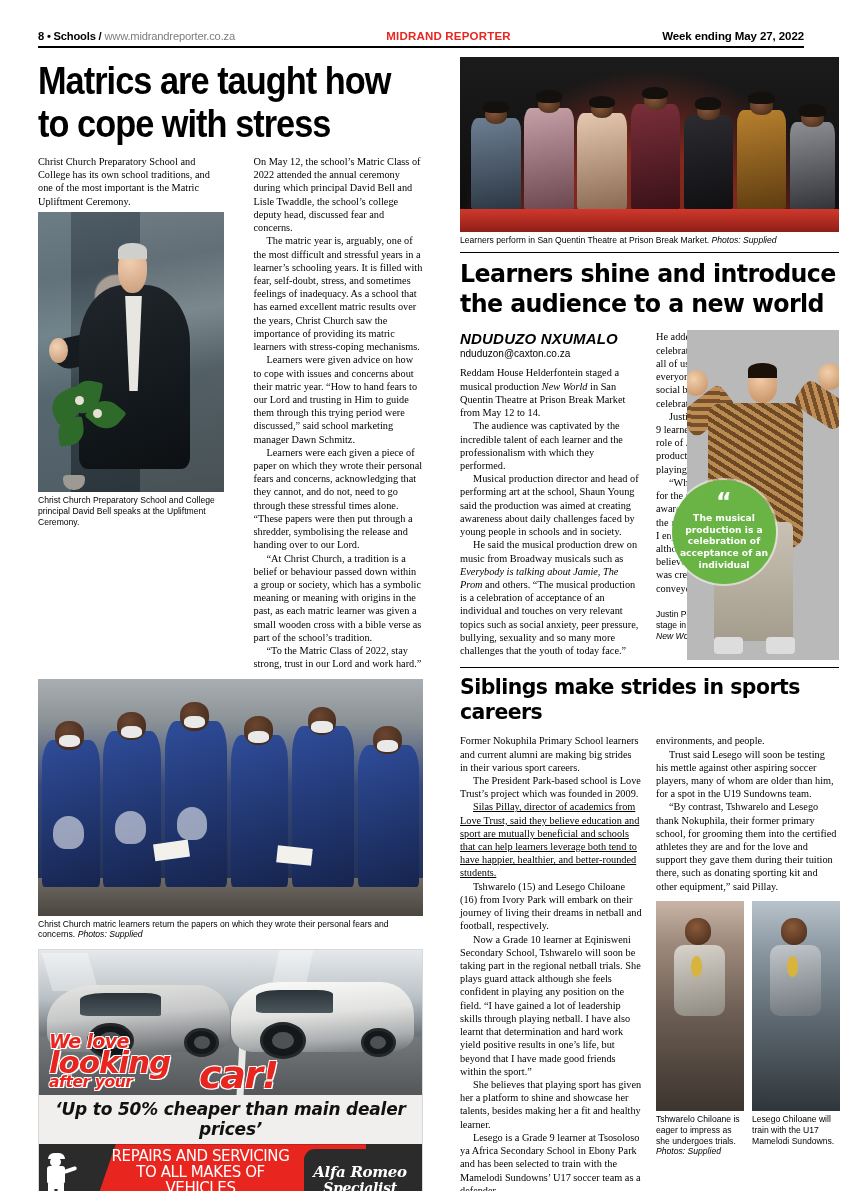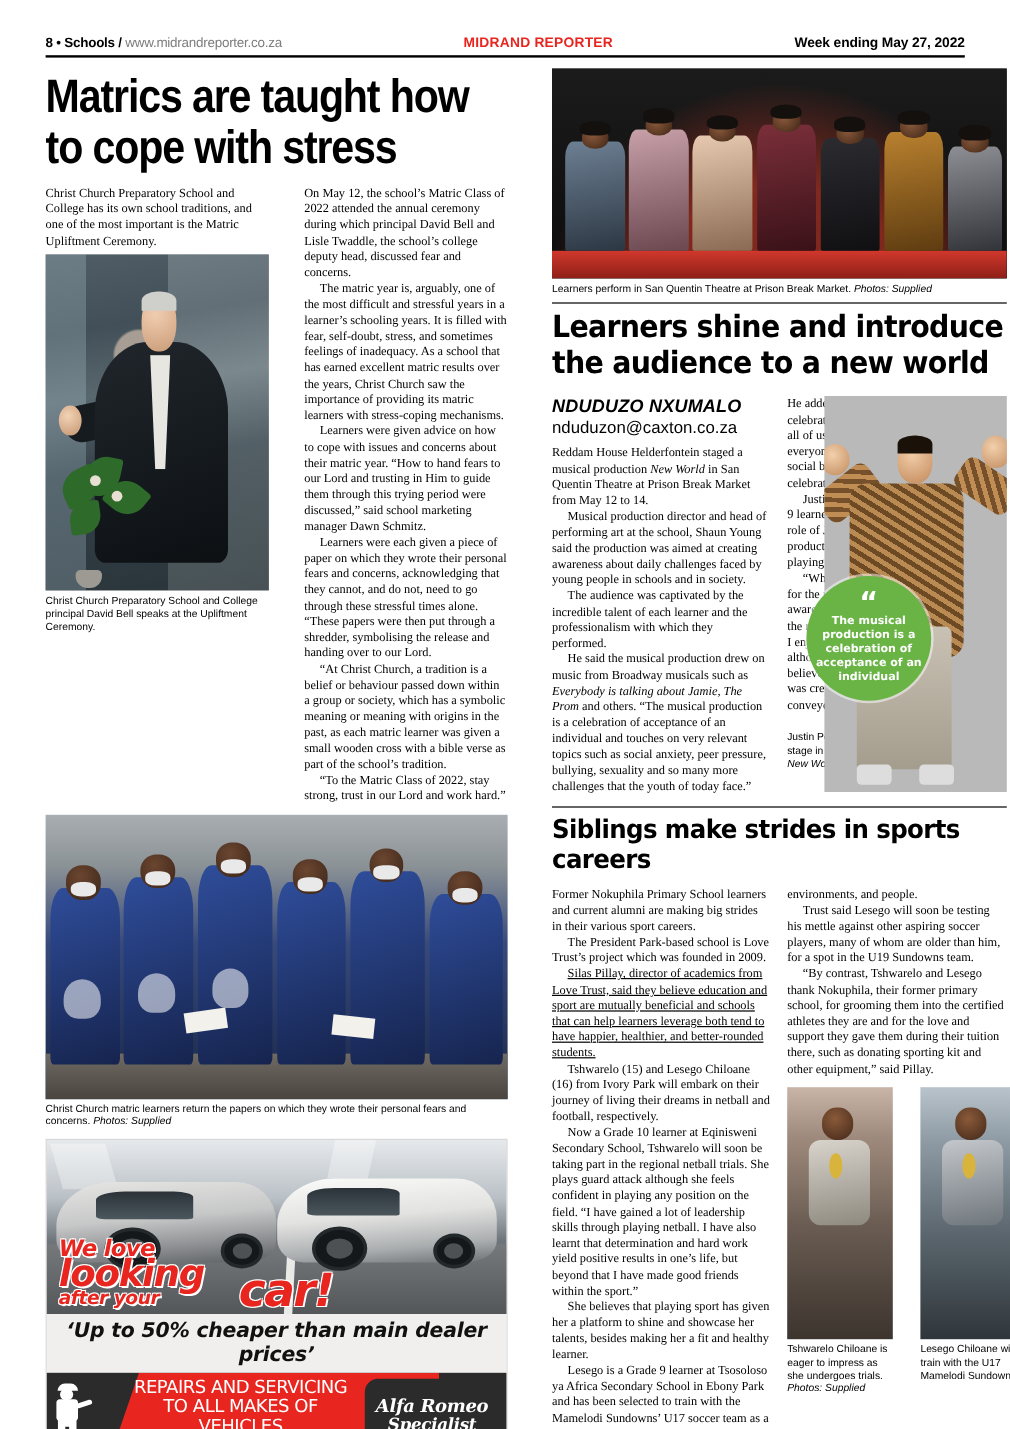--- a/index.html
+++ b/index.html
@@ -441,25 +441,25 @@
           <div class="pj-pants"></div>
           <div class="pj-head"></div>
           <div class="pj-hair"></div>
           <div class="pj-shoe" style="left:18%;"></div>
           <div class="pj-shoe" style="left:52%;"></div>
         </div>
 
         <div style="display:flex;gap:14px;">
           <div style="width:182px;">
             <div style="font-family:'Liberation Sans',sans-serif;font-weight:bold;font-style:italic;font-size:15px;letter-spacing:.2px;">NDUDUZO NXUMALO</div>
-            <div style="font-family:'Liberation Sans',sans-serif;font-size:14px;margin-top:1px;margin-bottom:7px;">nduduzon@caxton.co.za</div>
+            <div style="font-family:'Liberation Sans',sans-serif;font-size:10px;margin-top:1px;margin-bottom:7px;">nduduzon@caxton.co.za</div>
             <div style="font-size:10.3px;line-height:1.285;">
               <p class="noind" style="margin:0;"><span>Reddam House Helderfontein staged a musical production </span><i>New World</i><span> in San Quentin Theatre at Prison Break Market from May 12 to 14.</span></p>
+              <p style="margin:0;text-indent:13px;">The audience was captivated by the incredible talent of each learner and the professionalism with which they performed.</p>
               <p style="margin:0;text-indent:13px;">Musical production director and head of performing art at the school, Shaun Young said the production was aimed at creating awareness about daily challenges faced by young people in schools and in society.</p>
-              <p style="margin:0;text-indent:13px;">The audience was captivated by the incredible talent of each learner and the professionalism with which they performed.</p>
               <p style="margin:0;text-indent:13px;"><span>He said the musical production drew on music from Broadway musicals such as </span><i>Everybody is talking about Jamie, The Prom</i><span> and others. “The musical production is a celebration of acceptance of an individual and touches on very relevant topics such as social anxiety, peer pressure, bullying, sexuality and so many more challenges that the youth of today face.”</span></p>
             </div>
           </div>
 
           <div style="width:120px;">
             <div style="font-size:10.3px;line-height:1.285;">
               <p class="noind" style="margin:0;">He added that the production celebrated the 'outsider' in all of us and brought everyone together, breaking social barriers and celebrating unity.</p>
               <p style="margin:0;text-indent:13px;">Justin Peringvey, a Grade 9 learner who played the role of Jamie in the musical production, said he enjoyed playing the role.</p>
               <p style="margin:0;text-indent:13px;">“When we did audition for the production, I wasn’t aware that I will be playing the role of Jamie who is gay. I enjoyed telling his story although I am not gay but I believe that the awareness was created and message conveyed,” Justin said.</p>
             </div>
@@ -489,21 +489,21 @@
           <p style="margin:0;text-indent:13px;">Similar to his sister, his sport has provided him with access to new places,</p>
         </div>
 
         <div style="width:183px;">
           <div style="font-size:10.3px;line-height:1.285;">
             <p class="noind" style="margin:0;">environments, and people.</p>
             <p style="margin:0;text-indent:13px;">Trust said Lesego will soon be testing his mettle against other aspiring soccer players, many of whom are older than him, for a spot in the U19 Sundowns team.</p>
             <p style="margin:0;text-indent:13px;">“By contrast, Tshwarelo and Lesego thank Nokuphila, their former primary school, for grooming them into the certified athletes they are and for the love and support they gave them during their tuition there, such as donating sporting kit and other equipment,” said Pillay.</p>
           </div>
 
-          <div style="display:flex;gap:23px;margin-top:8px;">
+          <div style="display:flex;gap:8px;margin-top:8px;">
             <div>
               <div class="img photo-girl">
                 <div class="gp-head"></div>
                 <div class="gp-top" style="background:linear-gradient(170deg,#d8d4cc,#8e8a80);"></div>
                 <div class="gp-medal"></div>
               </div>
               <div class="cap"><span>Tshwarelo Chiloane is eager to impress as she undergoes trials. </span><i>Photos: Supplied</i></div>
             </div>
             <div>
               <div class="img photo-boy">

